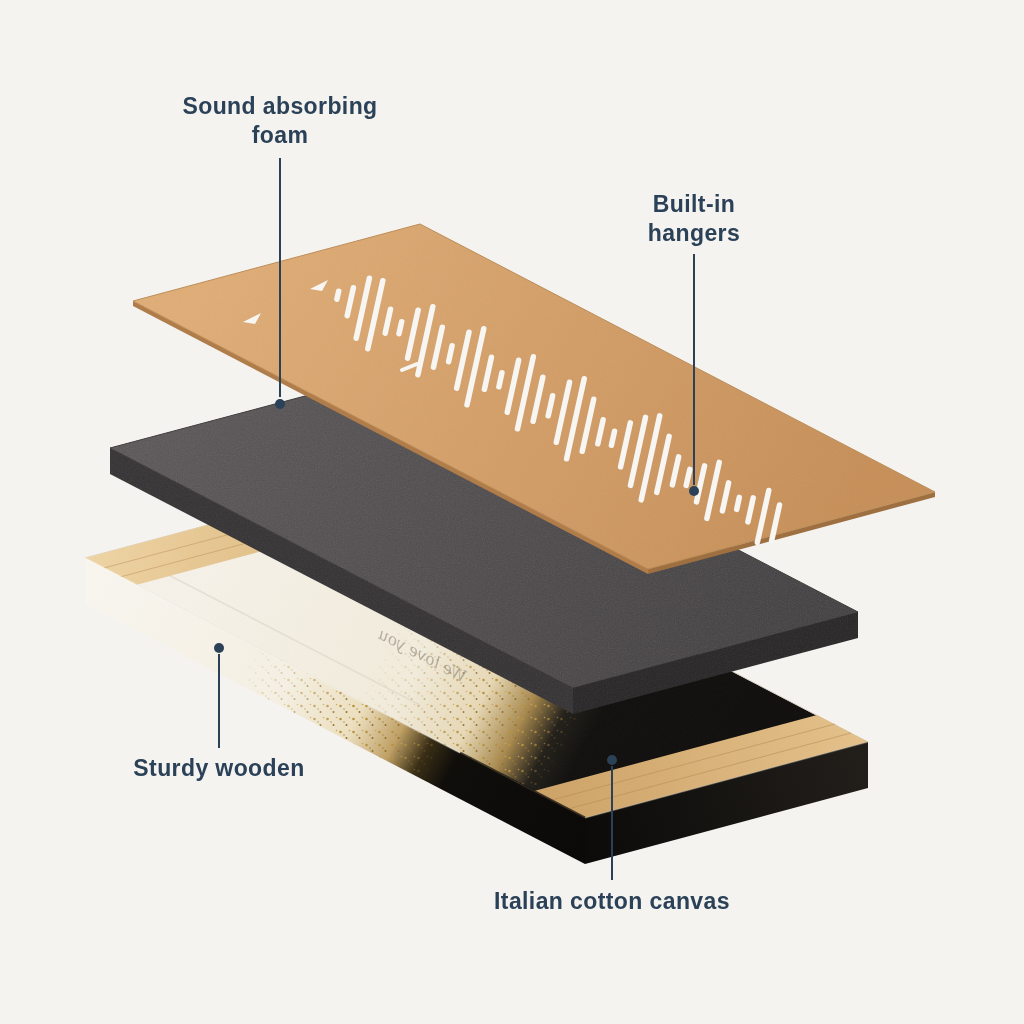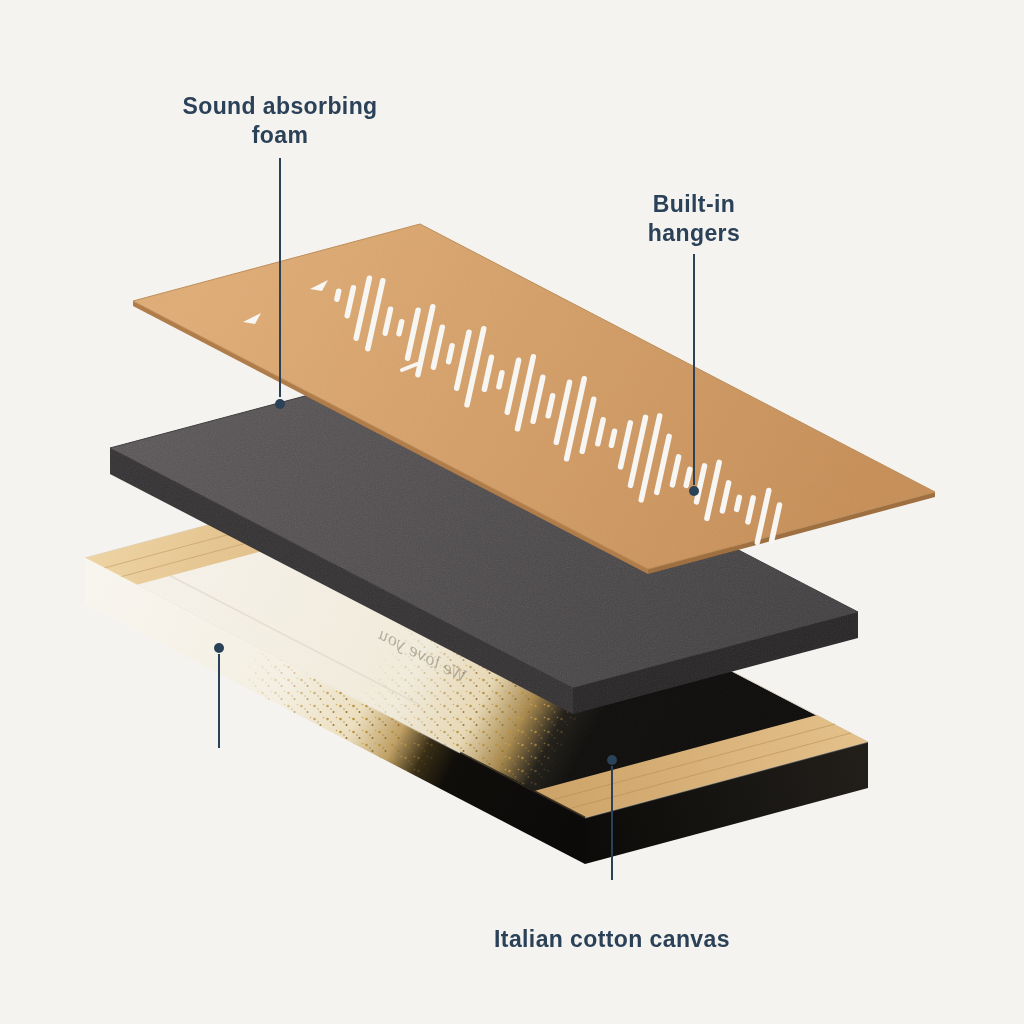--- a/index.html
+++ b/index.html
@@ -224,19 +224,20 @@
     <div>Built-in</div>
     <div>hangers</div>
   </div>
 
   <div class="label" style="left:120px;top:92px;width:320px;">
     <div>Sound absorbing</div>
     <div>foam</div>
   </div>
 
   <div class="label" style="left:59px;top:754px;width:320px;">
-  </div>
-
-  <div class="label" style="left:442px;top:887px;width:340px;margin-top:38px;">
+    <div>Sturdy wooden</div>
+  </div>
+
+  <div class="label" style="left:442px;top:887px;width:340px;">
     <div>Italian cotton canvas</div>
   </div>
 
 </div>
 
 </body></html>

